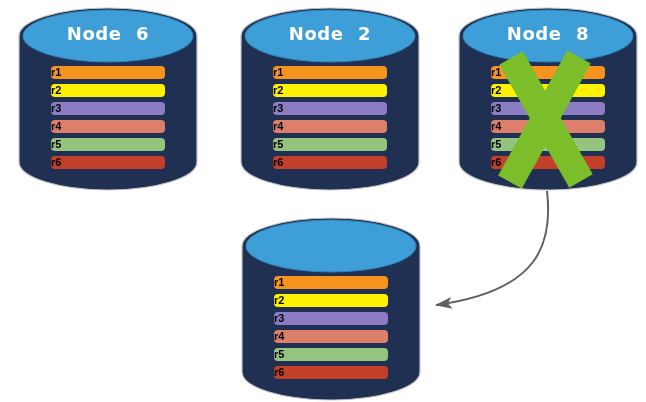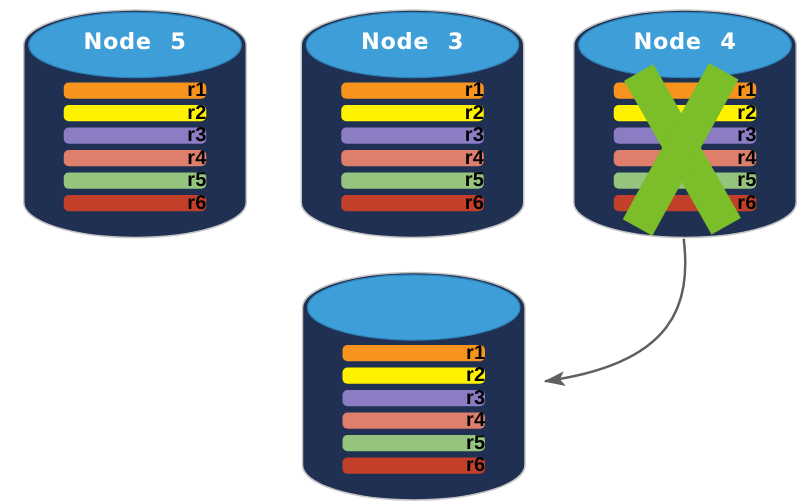--- a/index.html
+++ b/index.html
@@ -19,22 +19,22 @@
   .node-label{
     position:absolute;top:17px;left:0;width:100%;text-align:center;
     color:var(--node_text);font-family:"DejaVu Sans",sans-serif;
     font-weight:bold;font-size:18px;word-spacing:8px;letter-spacing:0.5px;
   }
   .rows{
     position:absolute;left:33px;top:60px;width:114px;
     display:flex;flex-direction:column;gap:5px;
   }
   .row{
-    height:13px;line-height:13px;border-radius:4px;text-align:right;
-    font-family:"Liberation Sans",sans-serif;font-weight:bold;font-size:16px;
+    height:13px;line-height:13px;border-radius:4px;text-align:left;
+    font-family:"Liberation Sans",sans-serif;font-weight:bold;font-size:11px;
     color:var(--row_text);
   }
   .cross{
     position:absolute;left:37px;top:46px;width:100px;height:134px;
     display:none;overflow:visible;
   }
   .cross line{stroke:var(--failure_cross);stroke-width:27;stroke-linecap:butt;}
   .node.failed .cross{display:block;}
   #arrow-layer{position:absolute;left:0;top:0;width:646px;height:402px;pointer-events:none;}
   #arrow-path{fill:none;stroke:var(--arrow);stroke-width:2;}
@@ -43,55 +43,55 @@
 </head>
 <body>
 
 <div id="canvas">
 
   <div class="node n1">
     <svg class="cyl" viewBox="0 0 180 186">
       <path class="cyl-body" d="M1 30 V156 A89 28 0 0 0 179 156 V30 A89 28 0 0 0 1 30 Z"></path>
       <ellipse class="cyl-top" cx="90" cy="30" rx="85" ry="26"></ellipse>
     </svg>
-    <div class="node-label">Node 5</div>
+    <div class="node-label">Node 6</div>
     <div class="rows">
         <div class="row" style="background: rgb(247, 148, 29);">r1</div>
         <div class="row" style="background: rgb(255, 242, 0);">r2</div>
         <div class="row" style="background: rgb(139, 124, 195);">r3</div>
         <div class="row" style="background: rgb(222, 127, 108);">r4</div>
         <div class="row" style="background: rgb(148, 196, 126);">r5</div>
         <div class="row" style="background: rgb(194, 64, 42);">r6</div>
       </div>
 
   </div>
 
   <div class="node n2">
     <svg class="cyl" viewBox="0 0 180 186">
       <path class="cyl-body" d="M1 30 V156 A89 28 0 0 0 179 156 V30 A89 28 0 0 0 1 30 Z"></path>
       <ellipse class="cyl-top" cx="90" cy="30" rx="85" ry="26"></ellipse>
     </svg>
-    <div class="node-label">Node 3</div>
+    <div class="node-label">Node 2</div>
     <div class="rows">
         <div class="row" style="background: rgb(247, 148, 29);">r1</div>
         <div class="row" style="background: rgb(255, 242, 0);">r2</div>
         <div class="row" style="background: rgb(139, 124, 195);">r3</div>
         <div class="row" style="background: rgb(222, 127, 108);">r4</div>
         <div class="row" style="background: rgb(148, 196, 126);">r5</div>
         <div class="row" style="background: rgb(194, 64, 42);">r6</div>
       </div>
 
   </div>
 
   <div class="node n3 failed">
     <svg class="cyl" viewBox="0 0 180 186">
       <path class="cyl-body" d="M1 30 V156 A89 28 0 0 0 179 156 V30 A89 28 0 0 0 1 30 Z"></path>
       <ellipse class="cyl-top" cx="90" cy="30" rx="85" ry="26"></ellipse>
     </svg>
-    <div class="node-label">Node 4</div>
+    <div class="node-label">Node 8</div>
     <div class="rows">
         <div class="row" style="background: rgb(247, 148, 29);">r1</div>
         <div class="row" style="background: rgb(255, 242, 0);">r2</div>
         <div class="row" style="background: rgb(139, 124, 195);">r3</div>
         <div class="row" style="background: rgb(222, 127, 108);">r4</div>
         <div class="row" style="background: rgb(148, 196, 126);">r5</div>
         <div class="row" style="background: rgb(194, 64, 42);">r6</div>
       </div>
     <svg class="cross" viewBox="0 0 100 134">
       <line x1="16" y1="6" x2="86" y2="129"></line>

